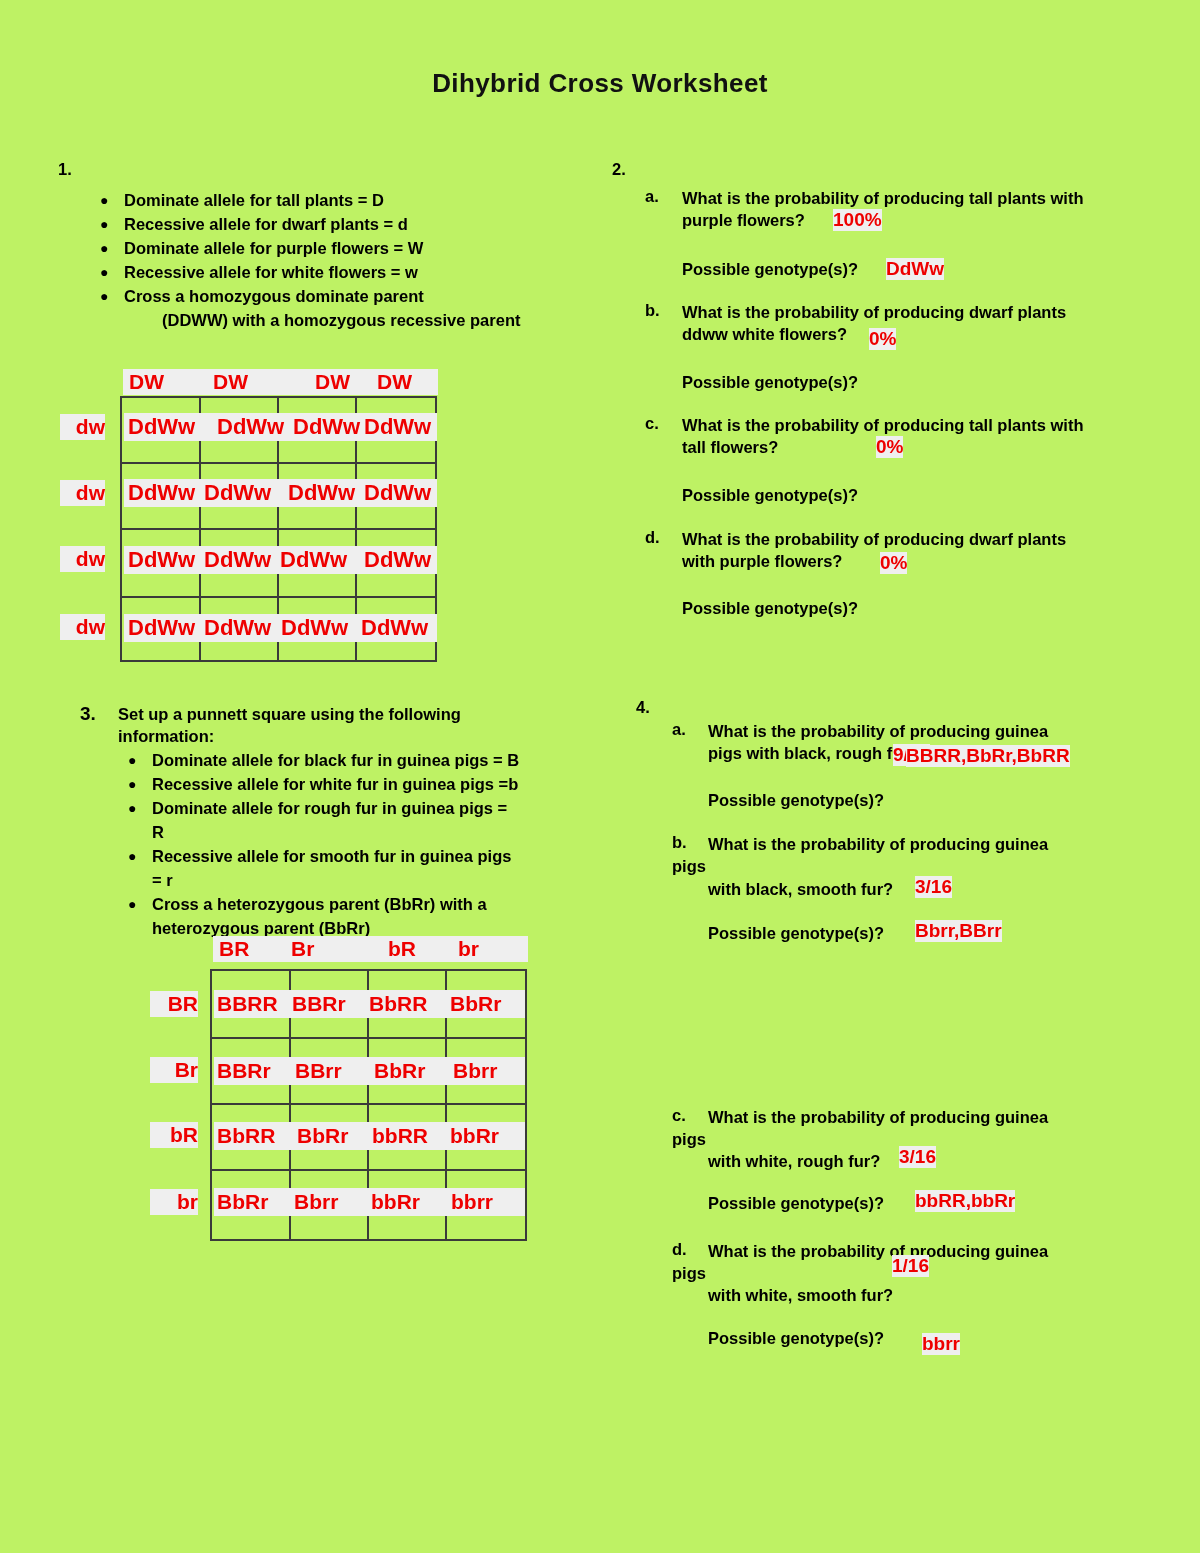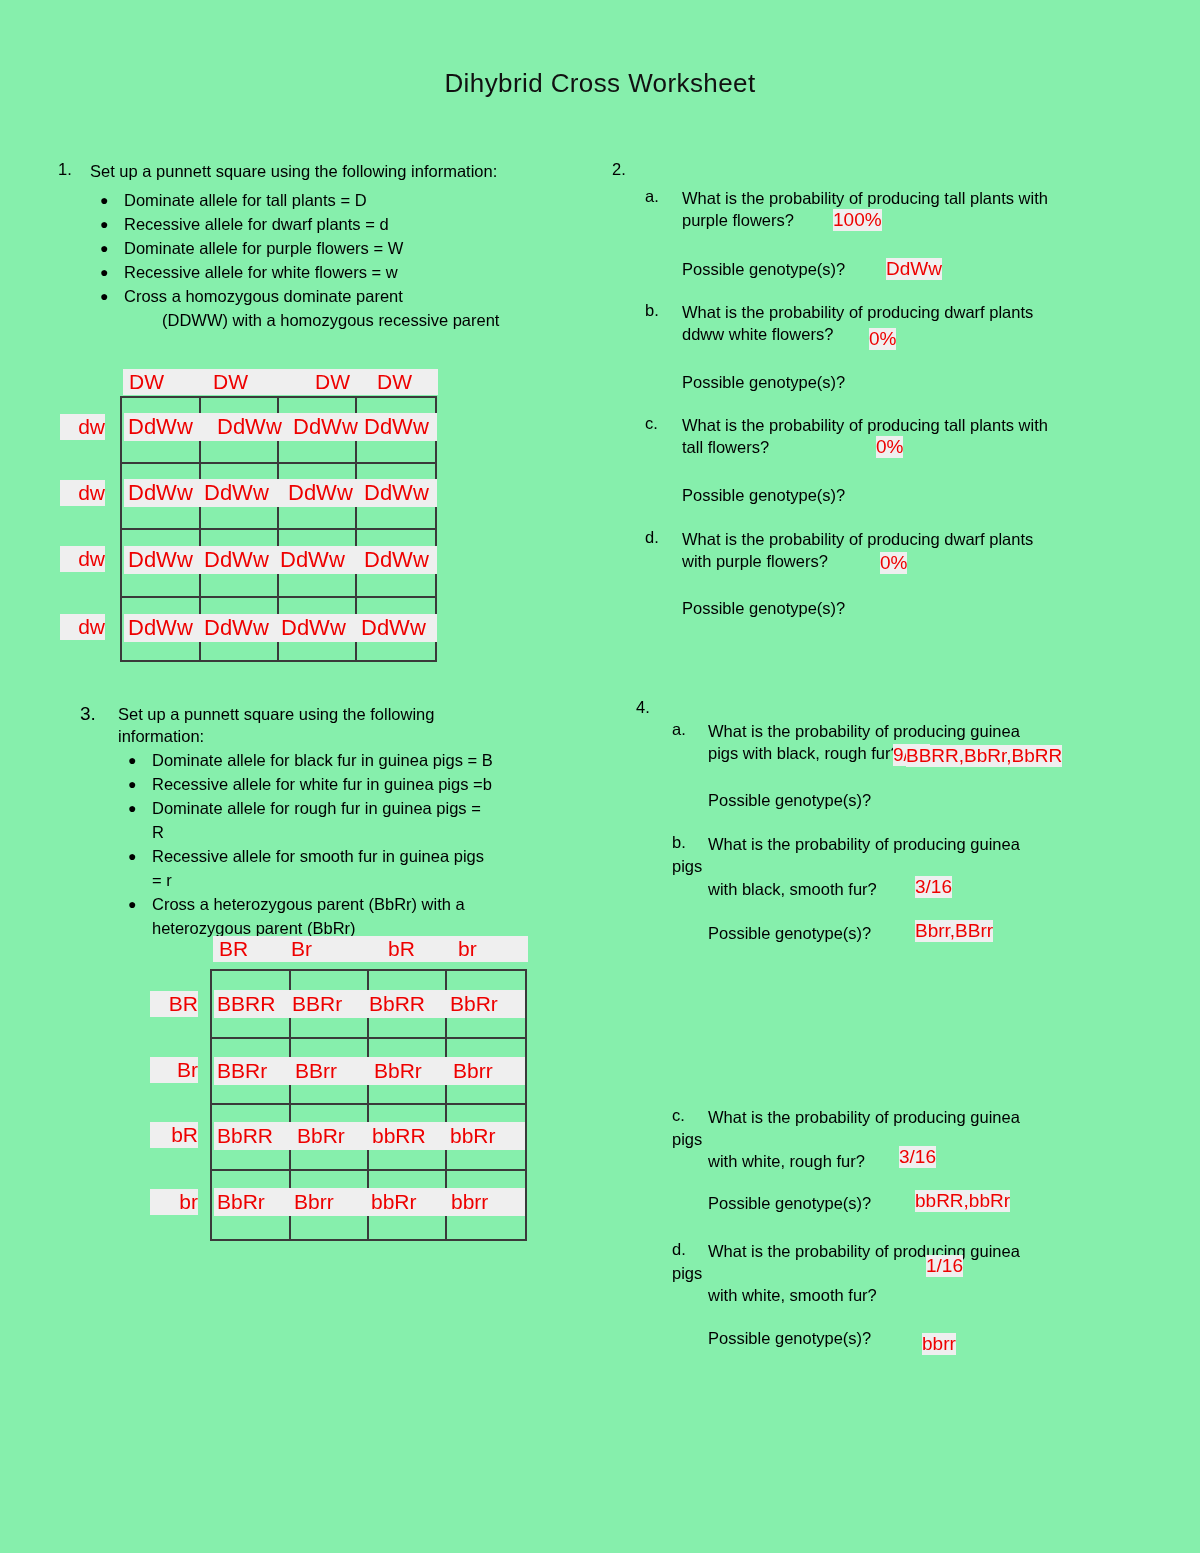--- a/index.html
+++ b/index.html
@@ -12,21 +12,22 @@
     height: 1553px;
     position: relative;
     font-family: "Liberation Sans", sans-serif;
     color: #000000;
     overflow: hidden;
   }
 
   .page {
     position: absolute;
     inset: 0;
-    background: #86efac;
+    background: #bef264;
+    font-weight: bold;
   }
 
   
   .doc-title {
     position: absolute;
     top: 68px;
     left: 0;
     width: 1200px;
     text-align: center;
     font-size: 26px;
@@ -141,21 +142,20 @@
   }
 </style>
 </head>
 <body>
 
 <div class="page">
 
   <div class="doc-title">Dihybrid Cross Worksheet</div>
 
   <div class="q-num" style="left:58px; top:160px;">1.</div>
-  <div class="q-text" style="left:90px; top:160px; width:500px;">Set up a punnett square using the following information:</div>
 
   <ul class="bullet-list" style="left:90px; top:188px; width:500px;">
     <li><span class="bullet-dot">●</span><span>Dominate allele for tall plants = D</span></li>
     <li><span class="bullet-dot">●</span><span>Recessive allele for dwarf plants = d</span></li>
     <li><span class="bullet-dot">●</span><span>Dominate allele for purple flowers = W</span></li>
     <li><span class="bullet-dot">●</span><span>Recessive allele for white flowers = w</span></li>
     <li>
       <span class="bullet-dot">●</span>
       <span>Cross a homozygous dominate parent</span>
       <span class="indent-sub">(DDWW) with a homozygous recessive parent</span>
@@ -332,17 +332,17 @@
   <div class="q-text" style="left:672px; top:1128px;">pigs</div>
   <div class="q-text" style="left:708px; top:1150px;">with white, rough fur?</div>
   <div class="ans-abs" style="left:899px; top:1146px;">3/16</div>
   <div class="q-text" style="left:708px; top:1192px;">Possible genotype(s)?</div>
   <div class="ans-abs" style="left:915px; top:1190px;">bbRR,bbRr</div>
 
   <div class="q-num" style="left:672px; top:1240px;">d.</div>
   <div class="q-text" style="left:708px; top:1240px; width:400px;">What is the probability of producing guinea</div>
   <div class="q-text" style="left:672px; top:1262px;">pigs</div>
   <div class="q-text" style="left:708px; top:1284px;">with white, smooth fur?</div>
-  <div class="ans-abs" style="left:926px; top:1255px;text-align:center;">1/16</div>
+  <div class="ans-abs" style="left:892px; top:1255px;text-align:center;">1/16</div>
   <div class="q-text" style="left:708px; top:1327px;">Possible genotype(s)?</div>
   <div class="ans-abs" style="left:922px; top:1333px;">bbrr</div>
 
 </div>
 
 </body></html>

